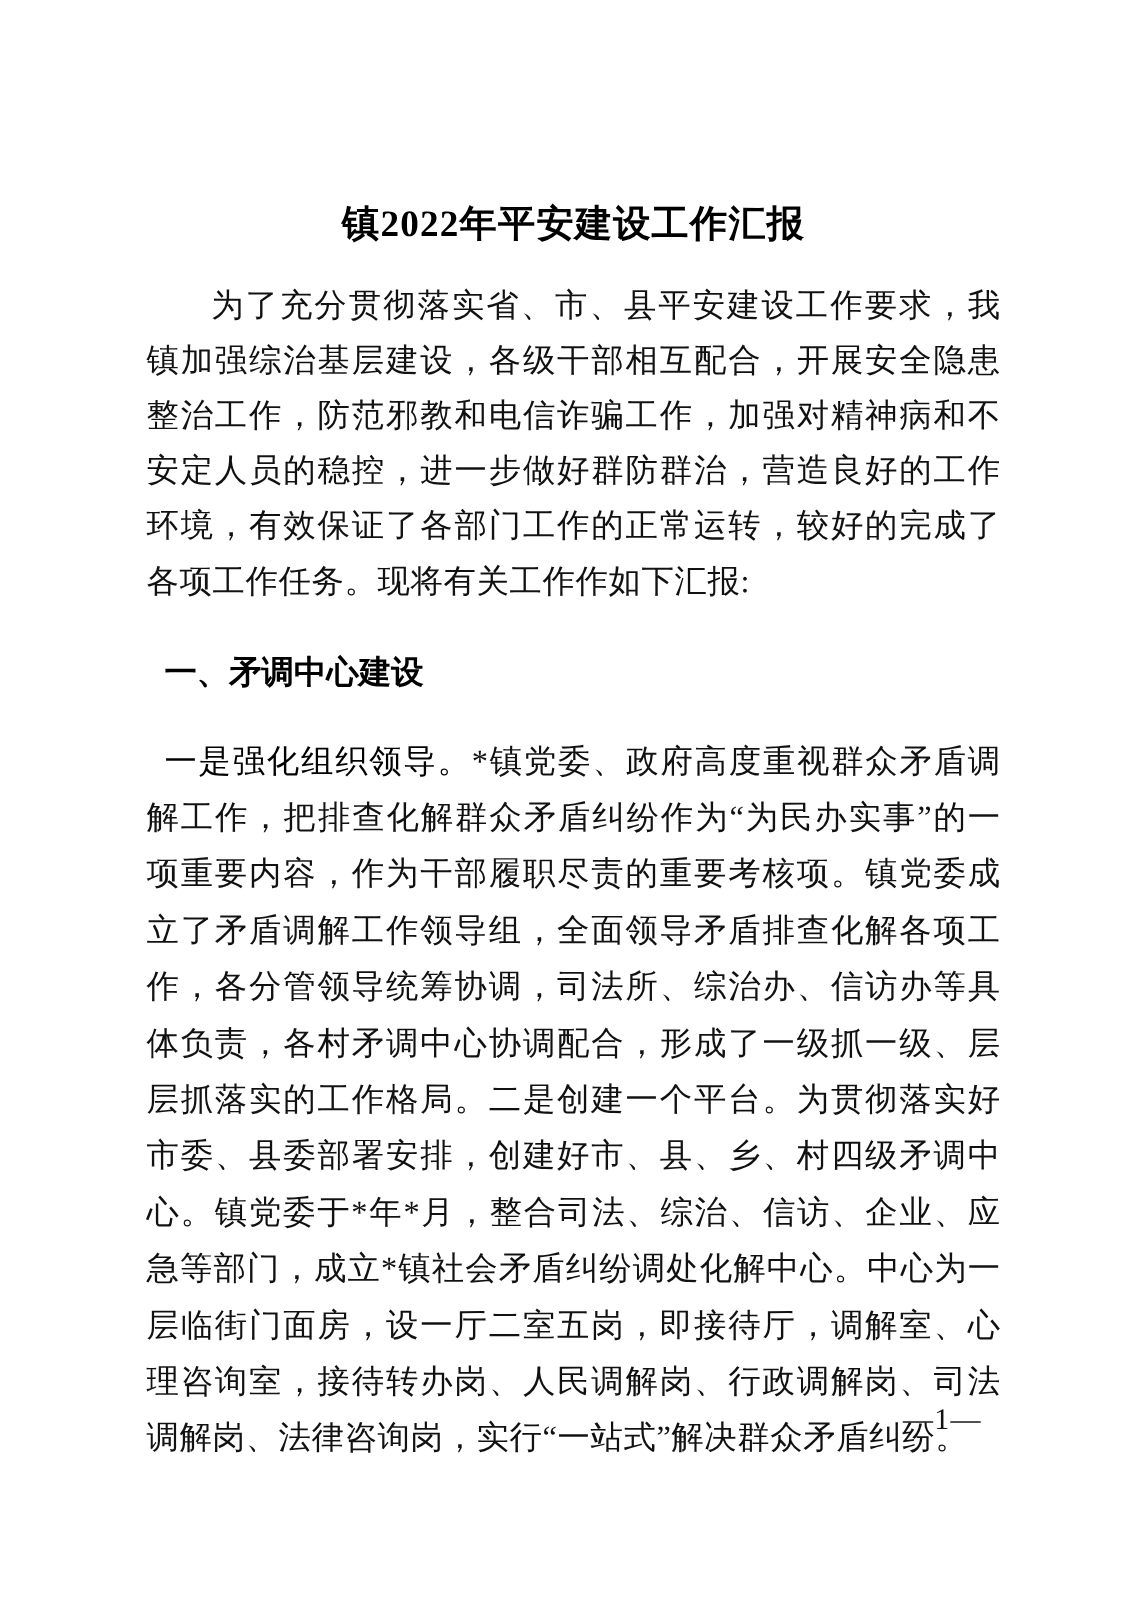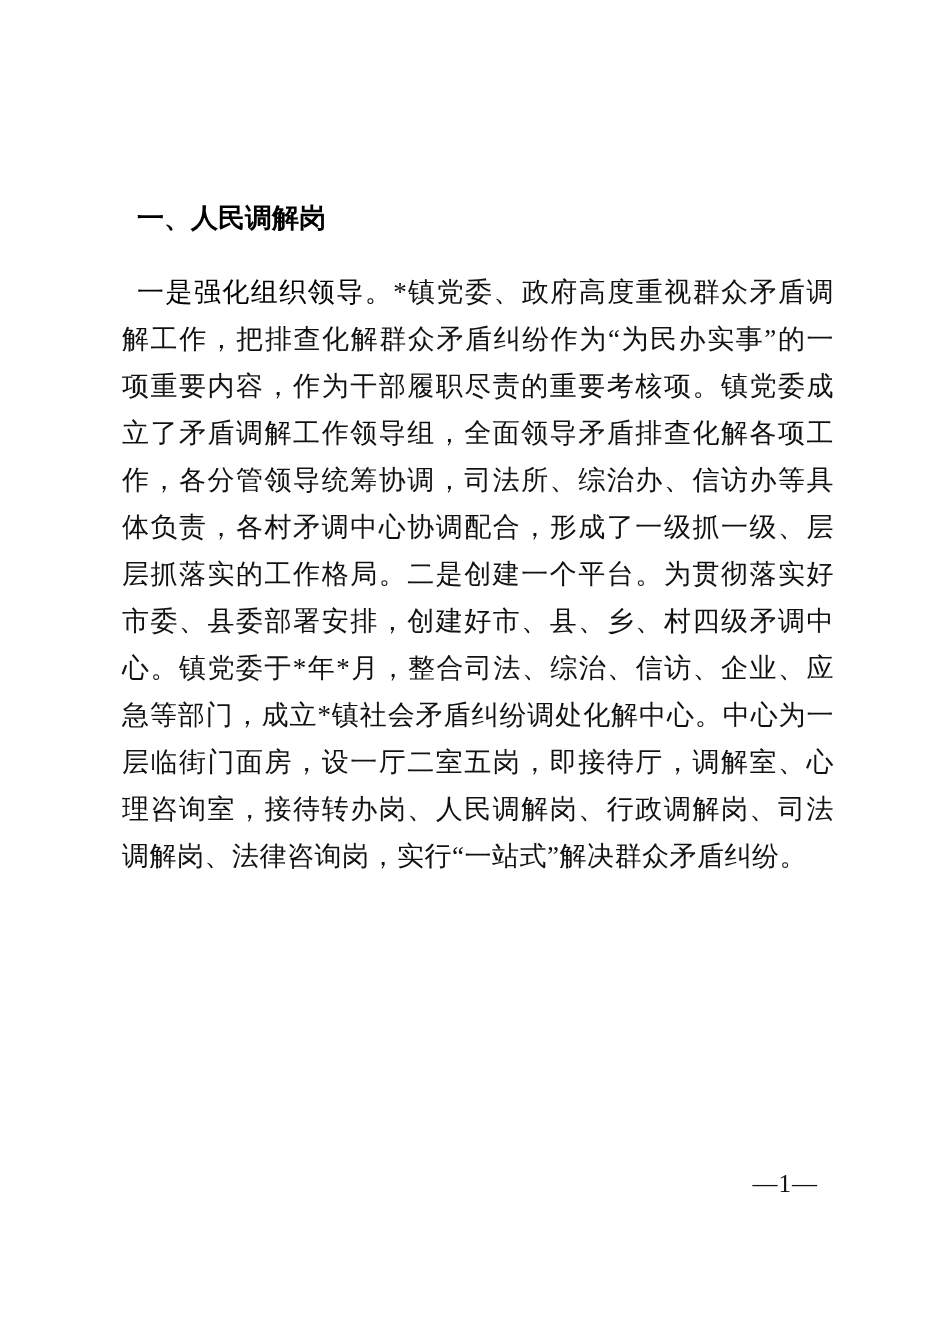--- a/index.html
+++ b/index.html
@@ -67,22 +67,24 @@
     color: #111111;
     letter-spacing: 1px;
   }
 </style>
 </head>
 <body>
 
 <div class="page">
   <div class="content">
 
+    <h1 class="doc-title">镇2022年平安建设工作汇报</h1>
 
+    <p class="para indent-2em">为了充分贯彻落实省、市、县平安建设工作要求，我镇加强综治基层建设，各级干部相互配合，开展安全隐患整治工作，防范邪教和电信诈骗工作，加强对精神病和不安定人员的稳控，进一步做好群防群治，营造良好的工作环境，有效保证了各部门工作的正常运转，较好的完成了各项工作任务。现将有关工作作如下汇报:</p>
 
-    <h2 class="section-heading">一、人民调解岗</h2>
+    <h2 class="section-heading">一、矛调中心建设</h2>
 
     <p class="para body-para"><span class="lead-bold">一是强化组织领导。</span><span>*镇党委、政府高度重视群众矛盾调解工作，把排查化解群众矛盾纠纷作为“为民办实事”的一项重要内容，作为干部履职尽责的重要考核项。镇党委成立了矛盾调解工作领导组，全面领导矛盾排查化解各项工作，各分管领导统筹协调，司法所、综治办、信访办等具体负责，各村矛调中心协调配合，形成了一级抓一级、层层抓落实的工作格局。二是创建一个平台。为贯彻落实好市委、县委部署安排，创建好市、县、乡、村四级矛调中心。镇党委于*年*月，整合司法、综治、信访、企业、应急等部门，成立*镇社会矛盾纠纷调处化解中心。中心为一层临街门面房，设一厅二室五岗，即接待厅，调解室、心理咨询室，接待转办岗、人民调解岗、行政调解岗、司法调解岗、法律咨询岗，实行“一站式”解决群众矛盾纠纷。</span></p>
 
   </div>
 
   <div class="page-number">—1—</div>
 </div>
 
 </body></html>

